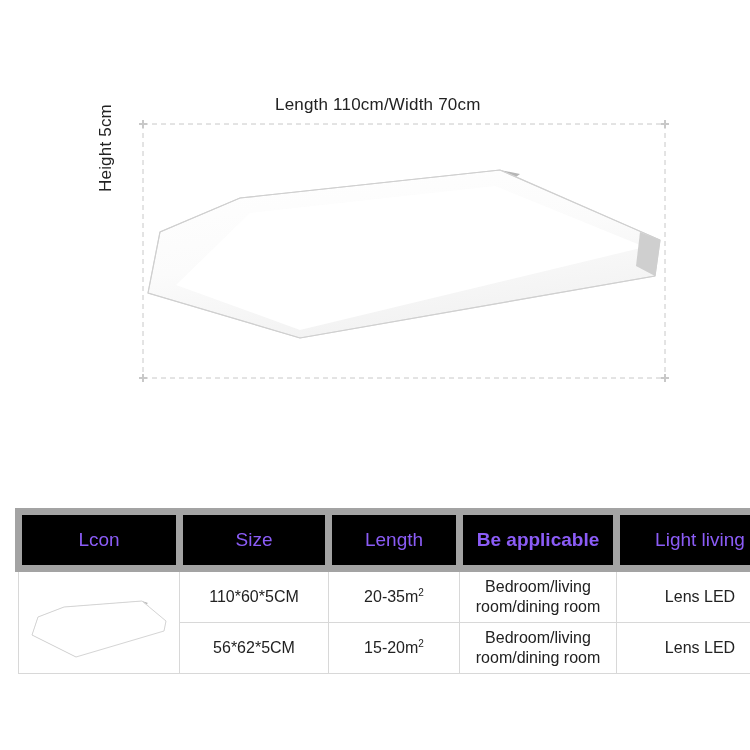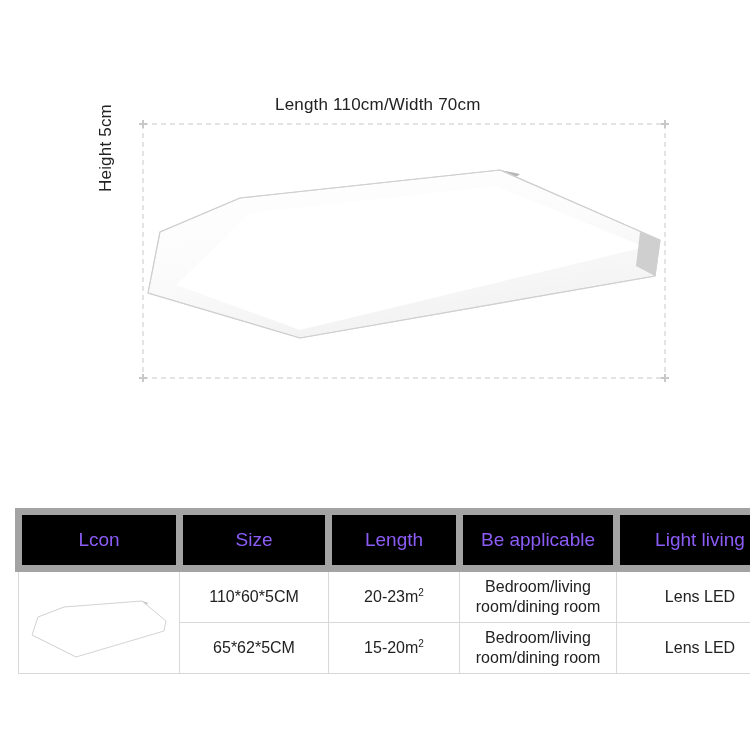--- a/index.html
+++ b/index.html
@@ -160,46 +160,46 @@
 
   <div class="dim-label" id="height-label">Height 5cm</div>
 </div>
 
 <table id="spec-table">
   <thead>
     <tr>
       <th style="width:152px;">Lcon</th>
       <th class="sep" style="width:140px;">Size</th>
       <th class="sep" style="width:122px;">Length</th>
-      <th class="sep" style="width:148px;">Be applicable</th>
+      <th class="sep" style="width:148px;font-weight:bold;">Be applicable</th>
       <th class="sep" style="width:158px;">Light living</th>
     </tr>
   </thead>
   <tbody>
     <tr>
       <td class="icon-cell" rowspan="2">
         <svg width="150" height="96" viewBox="0 0 150 96">
           <path d="M8,62 L14,44 L40,34 L118,28 L124,30 L52,84 Z" fill="#b4b4b4"></path>
           <path d="M118,28 L142,48 L140,58 L124,32 Z" fill="#e6e6e6"></path>
           <path d="M14,44 L40,34 L118,28 L142,48 L140,58 L52,84 L8,62 Z" fill="#ffffff" stroke="#d5d5d5" stroke-width="1"></path>
           <path d="M18,60 L42,40 L116,34 L136,51 L52,78 Z" fill="#ffffff"></path>
         </svg>
       </td>
       <td>110*60*5CM</td>
       <td>
-        <span>20-23</span><span>m</span><span class="sup">2</span>
+        <span>20-35</span><span>m</span><span class="sup">2</span>
       </td>
       <td class="cell-multiline">
         <div>Bedroom/living</div>
         <div>room/dining room</div>
       </td>
       <td>Lens LED</td>
     </tr>
     <tr>
-      <td>65*62*5CM</td>
+      <td>56*62*5CM</td>
       <td>
         <span>15-20</span><span>m</span><span class="sup">2</span>
       </td>
       <td class="cell-multiline">
         <div>Bedroom/living</div>
         <div>room/dining room</div>
       </td>
       <td>Lens LED</td>
     </tr>
   </tbody>

